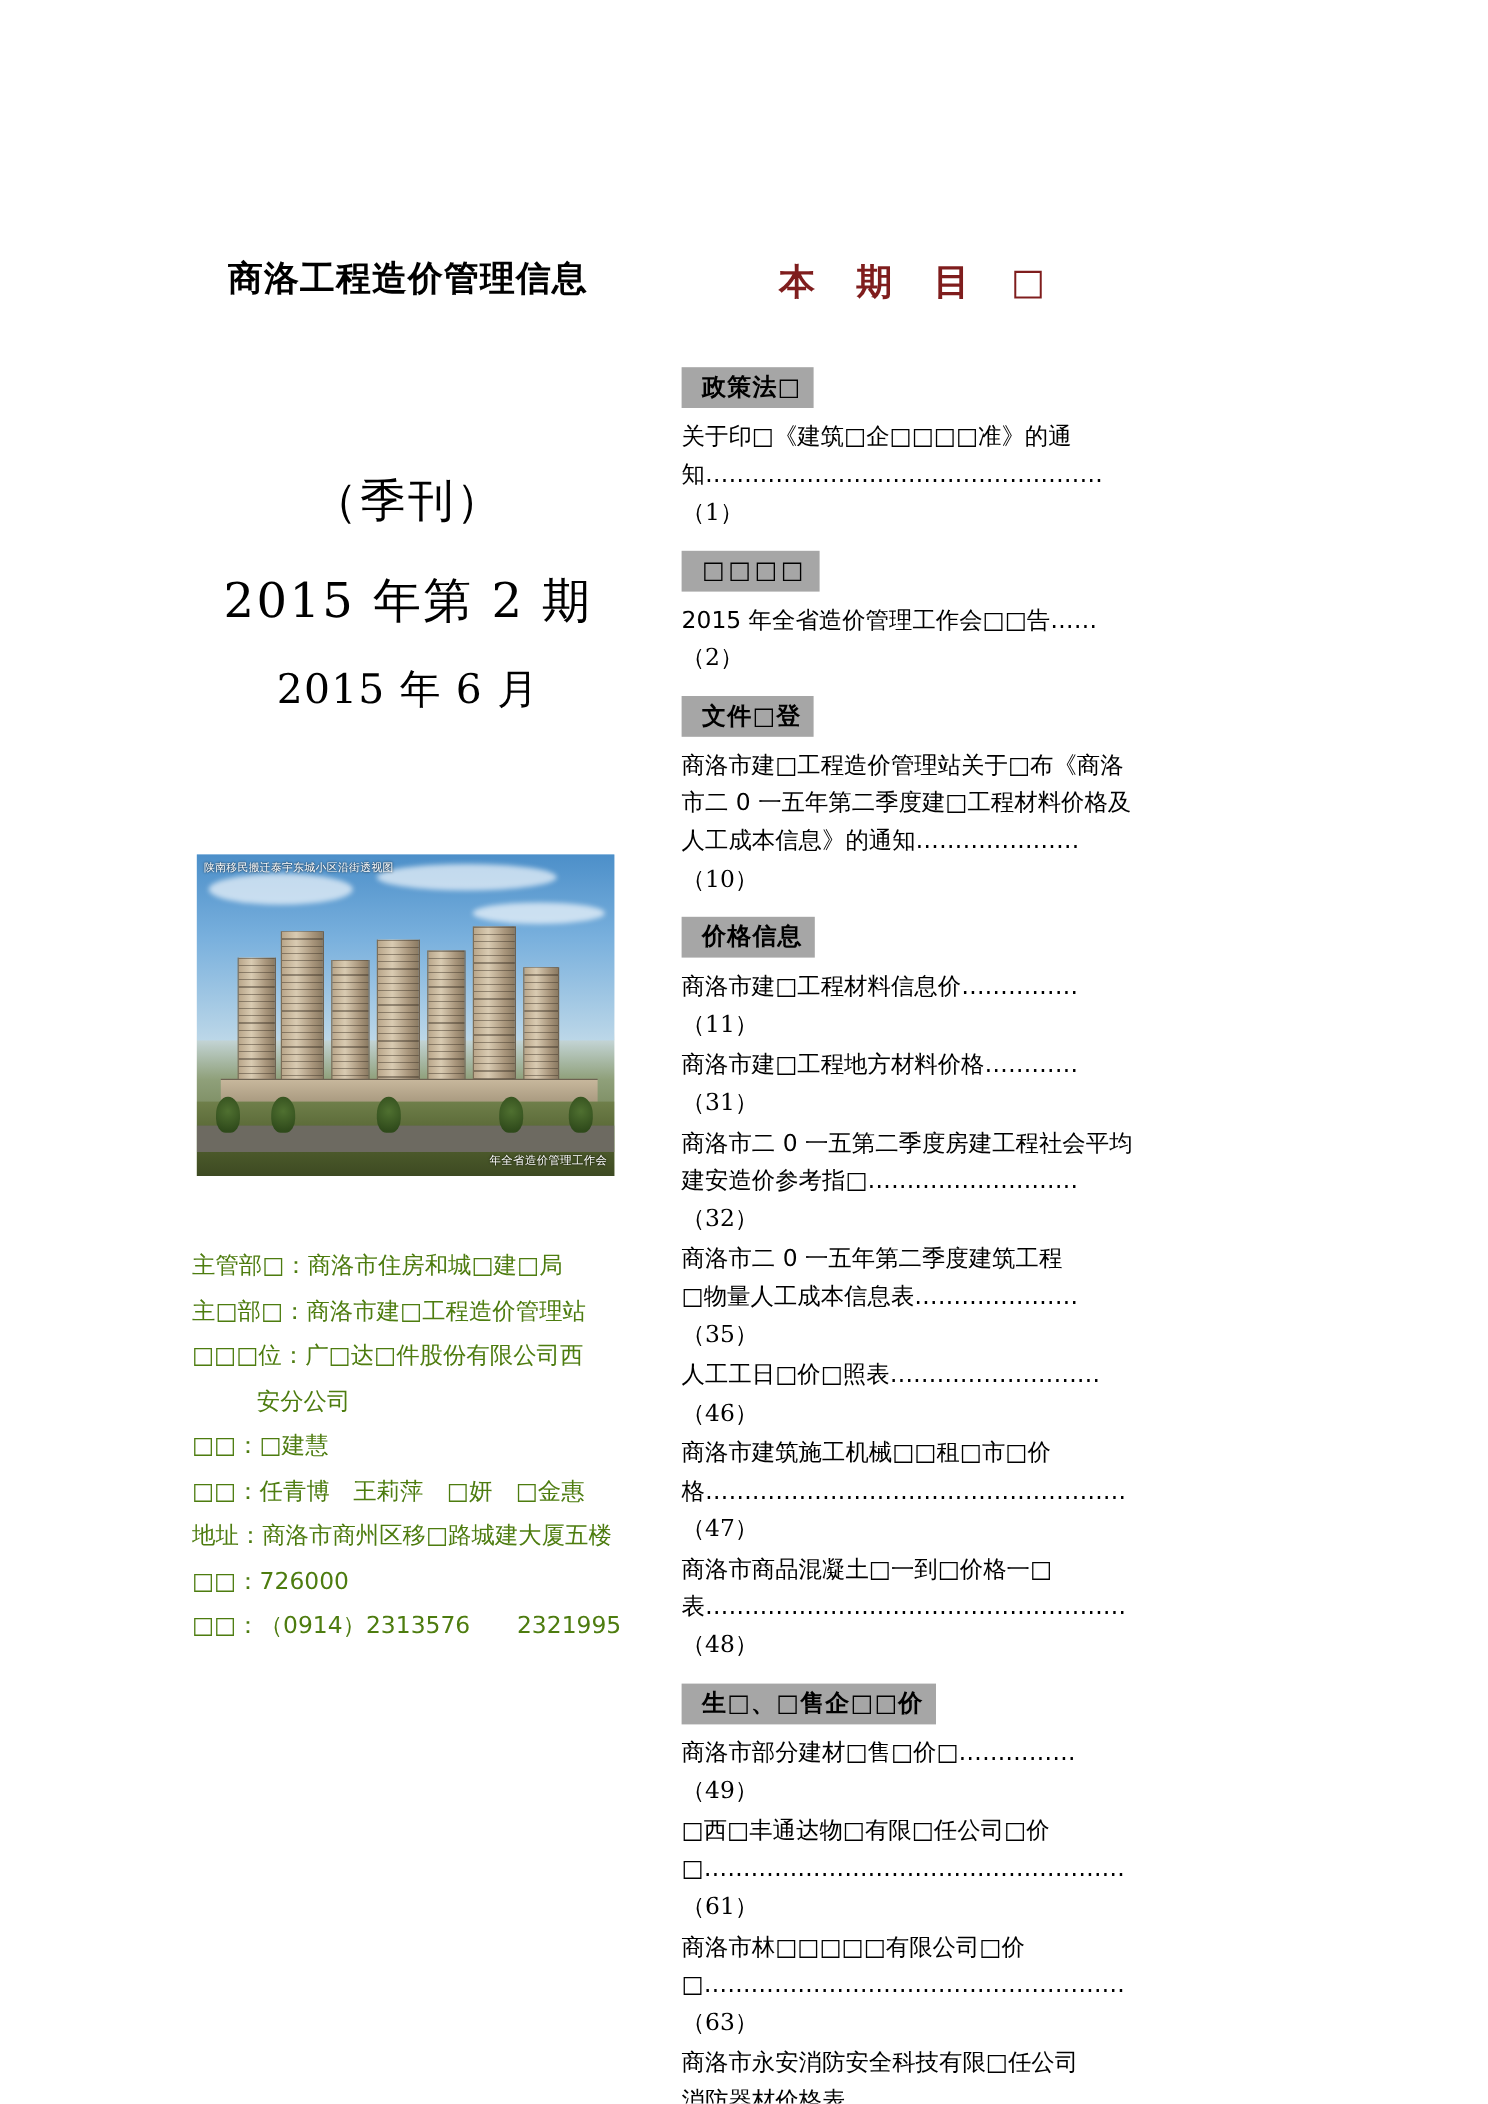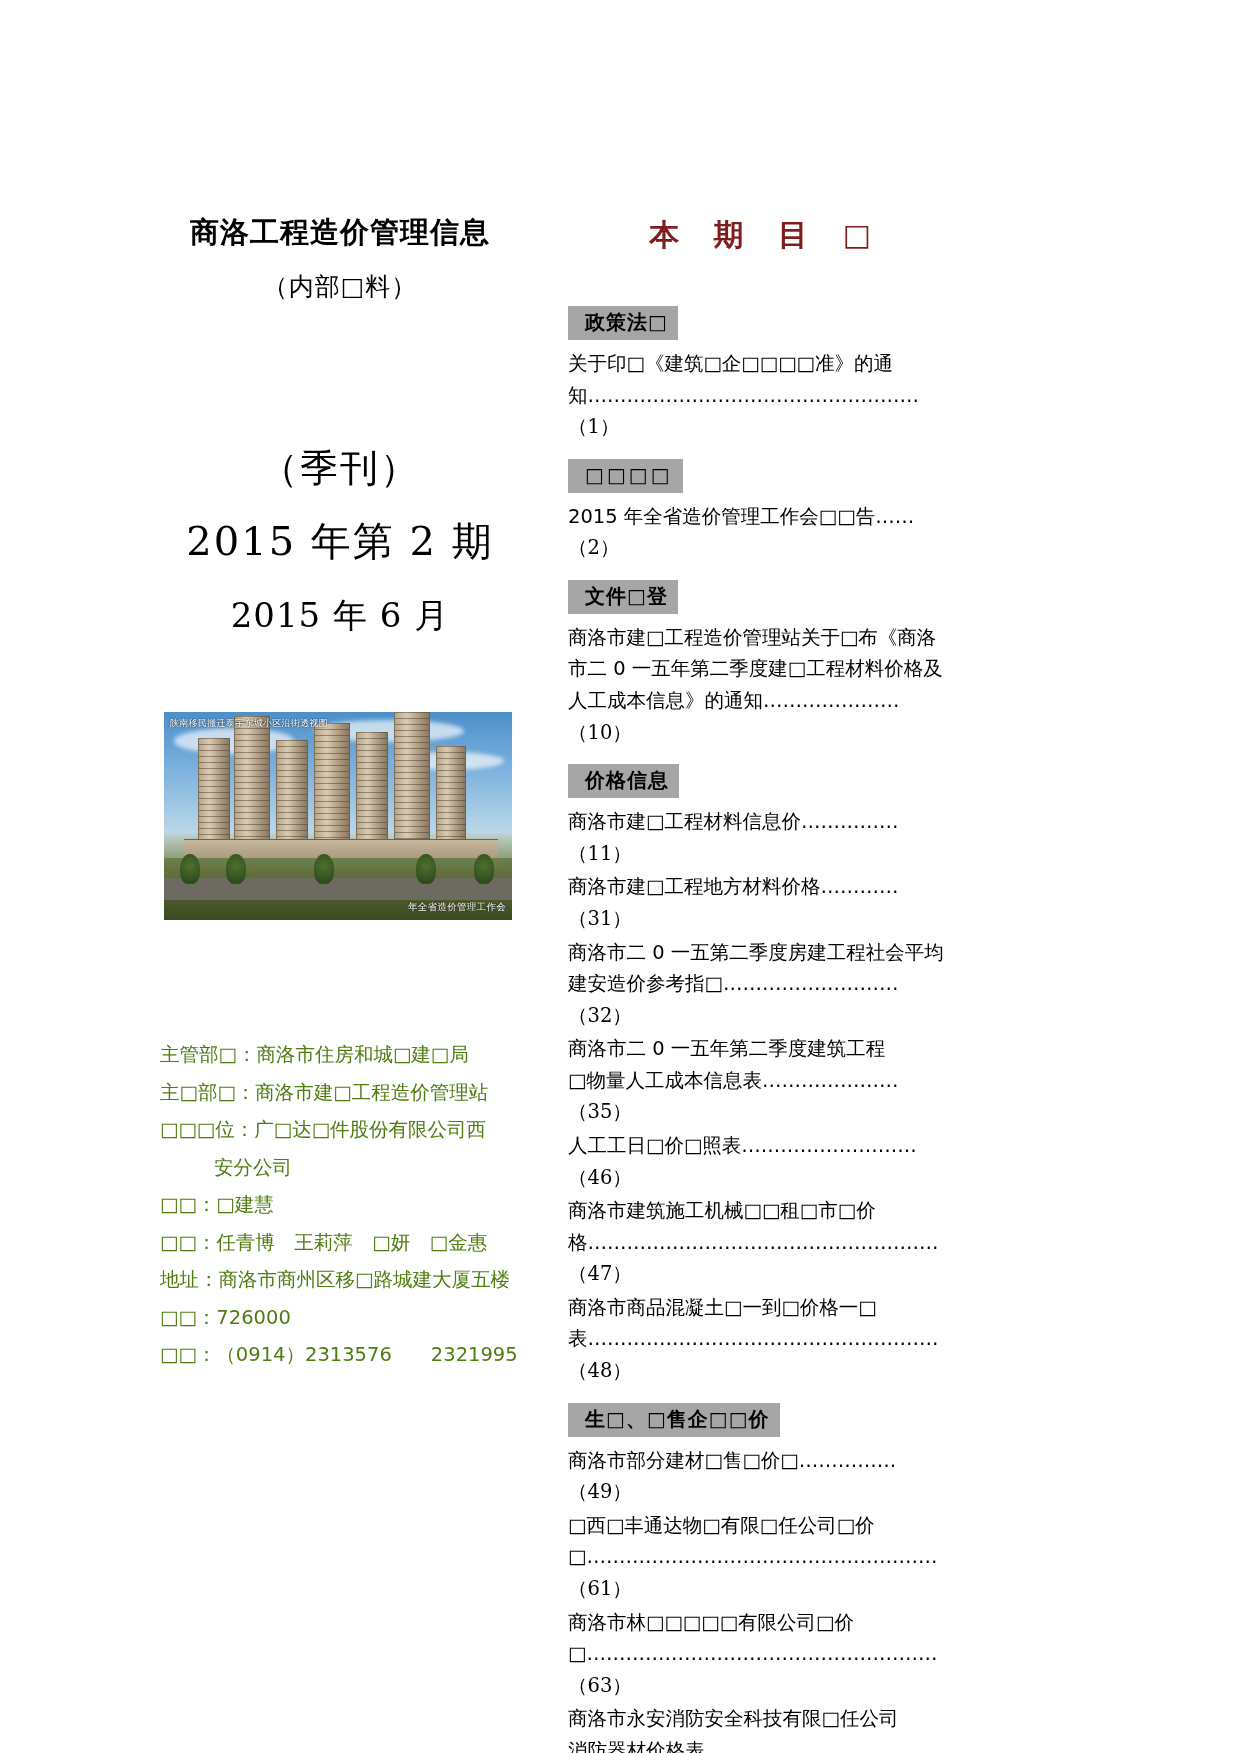--- a/index.html
+++ b/index.html
@@ -54,21 +54,21 @@
     font-weight: 400;
     text-align: center;
     margin-top: 140px;
     letter-spacing: 2px;
   }
   .cover-issue {
     font-family: "DejaVu Serif", serif;
     font-size: 40px;
     font-weight: 400;
     text-align: center;
-    margin-top: 20px;
+    margin-top: 30px;
     letter-spacing: 2px;
   }
   .cover-date {
     font-family: "DejaVu Serif", serif;
     font-size: 34px;
     font-weight: 400;
     text-align: center;
     margin-top: 24px;
     letter-spacing: 1px;
   }
@@ -77,21 +77,21 @@
   .cover-image-wrap {
     position: absolute;
     left: 14px;
     top: 512px;
     width: 348px;
     height: 240px;
   }
   .cover-image {
     position: relative;
     width: 348px;
-    height: 208px;
+    height: 268px;
     overflow: hidden;
     background: linear-gradient(to bottom, #6fa8d8 0%, #9cc6e6 38%, #cfe0ea 55%, #8fa07a 70%, #55632f 100%);
   }
   .ci-sky {
     position: absolute; left:0; top:0; width:100%; height:58%;
     background: linear-gradient(to bottom, #4c8fc9 0%, #79b0dd 45%, #bcd7e8 100%);
   }
   .ci-cloud {
     position:absolute;
     background: rgba(255,255,255,0.65);
@@ -222,21 +222,20 @@
   .dots { letter-spacing: 0px; }
 </style>
 </head>
 <body>
 
 <div class="page">
 
   <div class="left-col">
 
     <div class="cover-title">商洛工程造价管理信息</div>
-    <div class="cover-subtitle">（内部□料）</div>
 
     <div class="cover-quarterly">（季刊）</div>
     <div class="cover-issue">2015 年第 2 期</div>
     <div class="cover-date">2015 年 6 月</div>
 
     <div class="cover-image-wrap">
       <div class="cover-image">
         <div class="ci-sky"></div>
         <div class="ci-cloud c1"></div>
         <div class="ci-cloud c2"></div>

